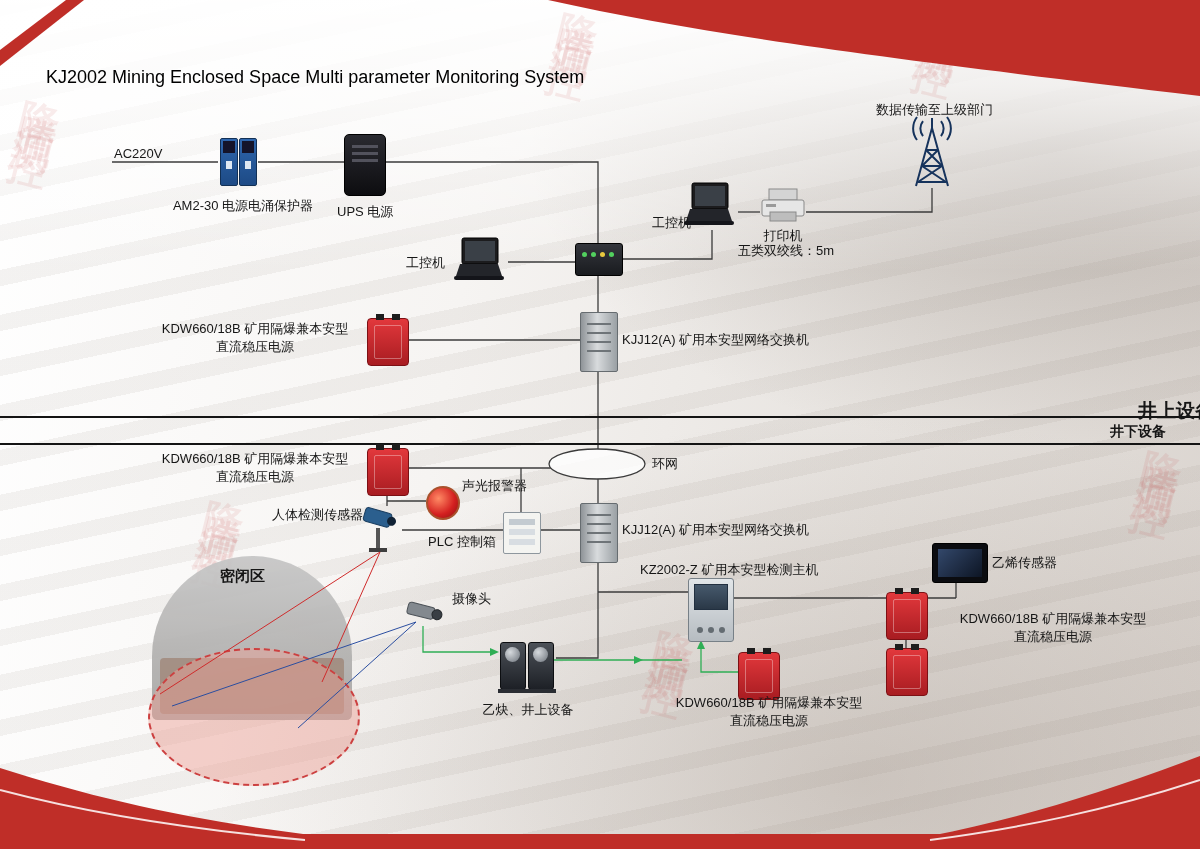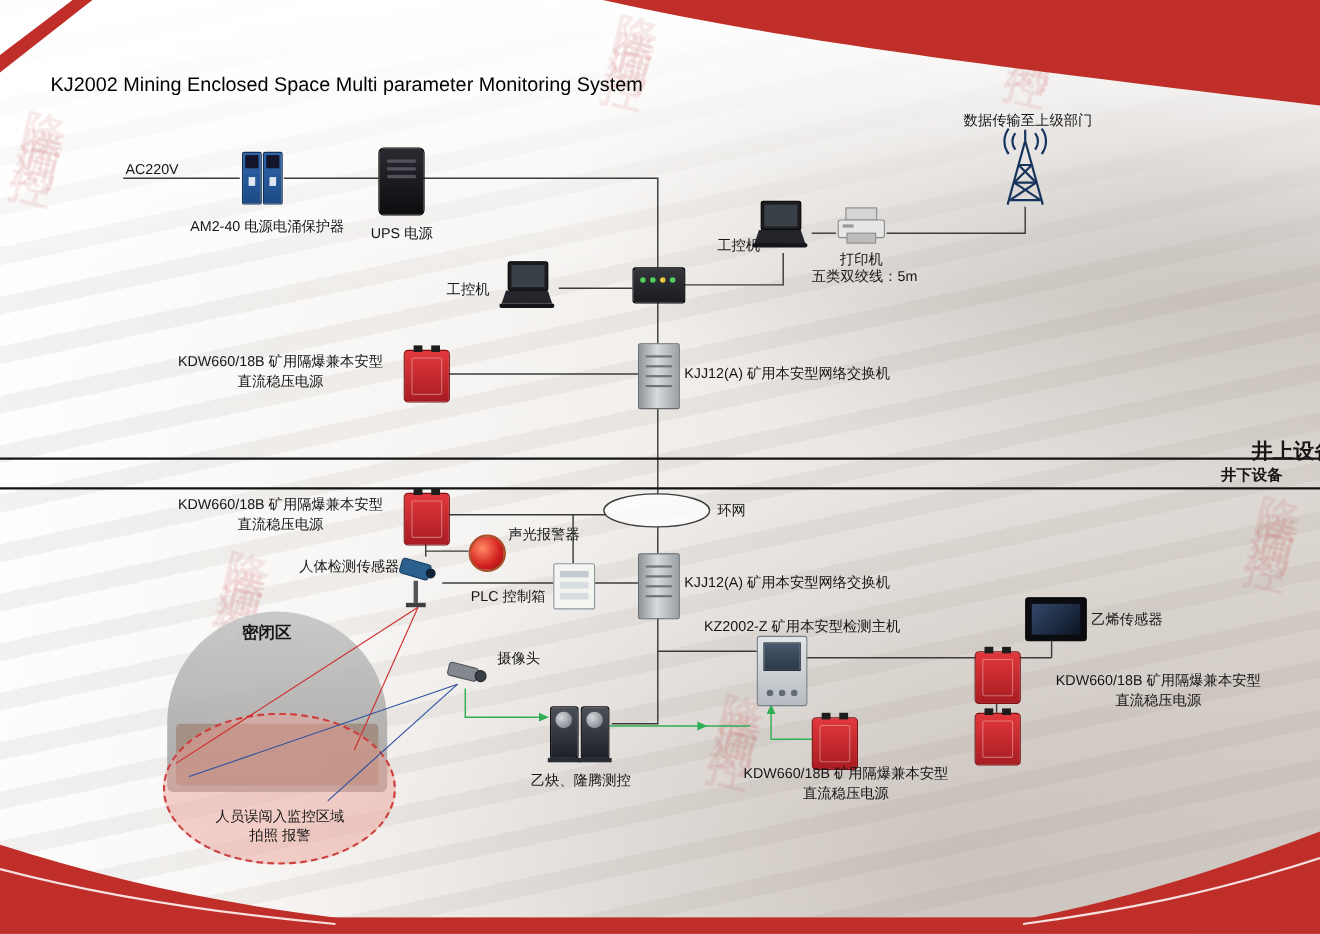--- a/index.html
+++ b/index.html
@@ -206,21 +206,21 @@
     <g transform="rotate(14 22 15)">
       <rect x="3" y="8" width="27" height="12" rx="3" fill="#83898f" stroke="#4c5258"></rect>
       <circle cx="33" cy="14" r="5" fill="#393e44" stroke="#24282c"></circle>
     </g>
   </svg>
 
   <div class="dev gas" style="left:500px;top:642px"></div>
   <div class="dev gas" style="left:528px;top:642px"></div>
 
   <div class="lbl" style="left:114px;top:145px">AC220V</div>
-  <div class="lbl center" style="left:158px;top:197px;width:170px">AM2-40 电源电涌保护器</div>
+  <div class="lbl center" style="left:158px;top:197px;width:170px">AM2-30 电源电涌保护器</div>
   <div class="lbl" style="left:337px;top:203px">UPS 电源</div>
   <div class="lbl" style="left:876px;top:101px">数据传输至上级部门</div>
   <div class="lbl" style="left:406px;top:254px">工控机</div>
   <div class="lbl" style="left:652px;top:214px">工控机</div>
   <div class="lbl center" style="left:758px;top:227px;width:50px">打印机</div>
   <div class="lbl" style="left:738px;top:242px">五类双绞线：5m</div>
 
   <div class="lbl center" style="left:153px;top:320px;width:204px">
     <span class="blk">KDW660/18B 矿用隔爆兼本安型</span>
     <span class="blk">直流稳压电源</span>
@@ -249,28 +249,24 @@
     <span class="blk">KDW660/18B 矿用隔爆兼本安型</span>
     <span class="blk">直流稳压电源</span>
   </div>
 
   <div class="lbl center" style="left:664px;top:694px;width:210px">
     <span class="blk">KDW660/18B 矿用隔爆兼本安型</span>
     <span class="blk">直流稳压电源</span>
   </div>
 
   <div class="lbl" style="left:452px;top:590px">摄像头</div>
-  <div class="lbl center" style="left:448px;top:701px;width:160px">乙炔、隆腾测控</div>
+  <div class="lbl center" style="left:448px;top:701px;width:160px">乙炔、井上设备</div>
 
   <div class="lbl bold" style="left:220px;top:566px;font-size:15px">密闭区</div>
 
-  <div class="lbl center" style="left:182px;top:733px;width:145px">
-    <span class="blk">人员误闯入监控区域</span>
-    <span class="blk">拍照 报警</span>
-  </div>
 
   <svg class="layer" width="1200" height="849">
     <path d="M548,0 C720,38 900,60 1200,96 L1200,0 Z" fill="#bf2e28"></path>
     <path d="M66,0 L84,0 L0,66 L0,50 Z" fill="#bf2e28"></path>
     <path d="M0,768 C100,800 200,822 320,836 L0,836 Z" fill="#bf2e28"></path>
     <path d="M1200,756 C1100,794 1020,818 930,836 L1200,836 Z" fill="#bf2e28"></path>
     <rect x="0" y="834" width="1200" height="15" fill="#bf2e28"></rect>
     <path d="M0,790 C95,815 195,830 305,840" stroke="rgba(255,255,255,0.85)" stroke-width="2" fill="none"></path>
     <path d="M1200,780 C1105,811 1020,828 930,840" stroke="rgba(255,255,255,0.85)" stroke-width="2" fill="none"></path>
   </svg>

